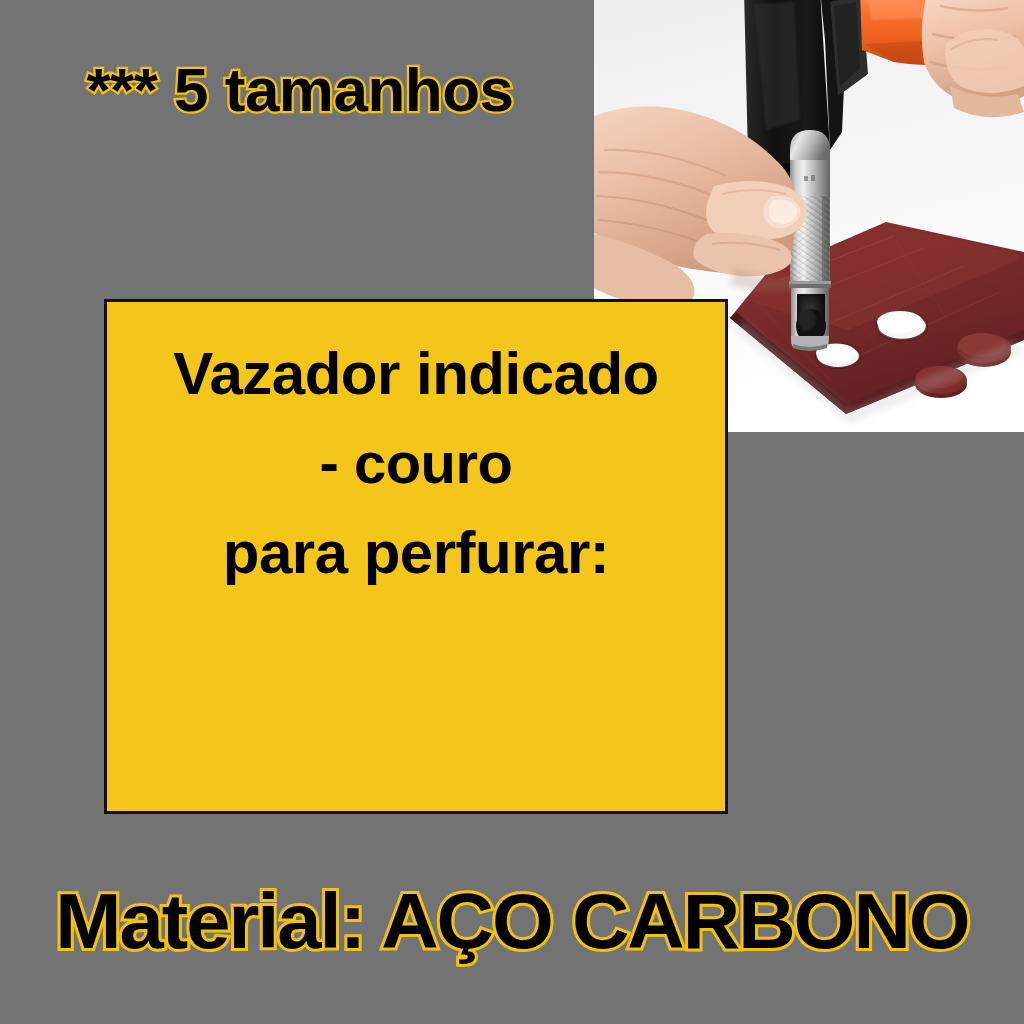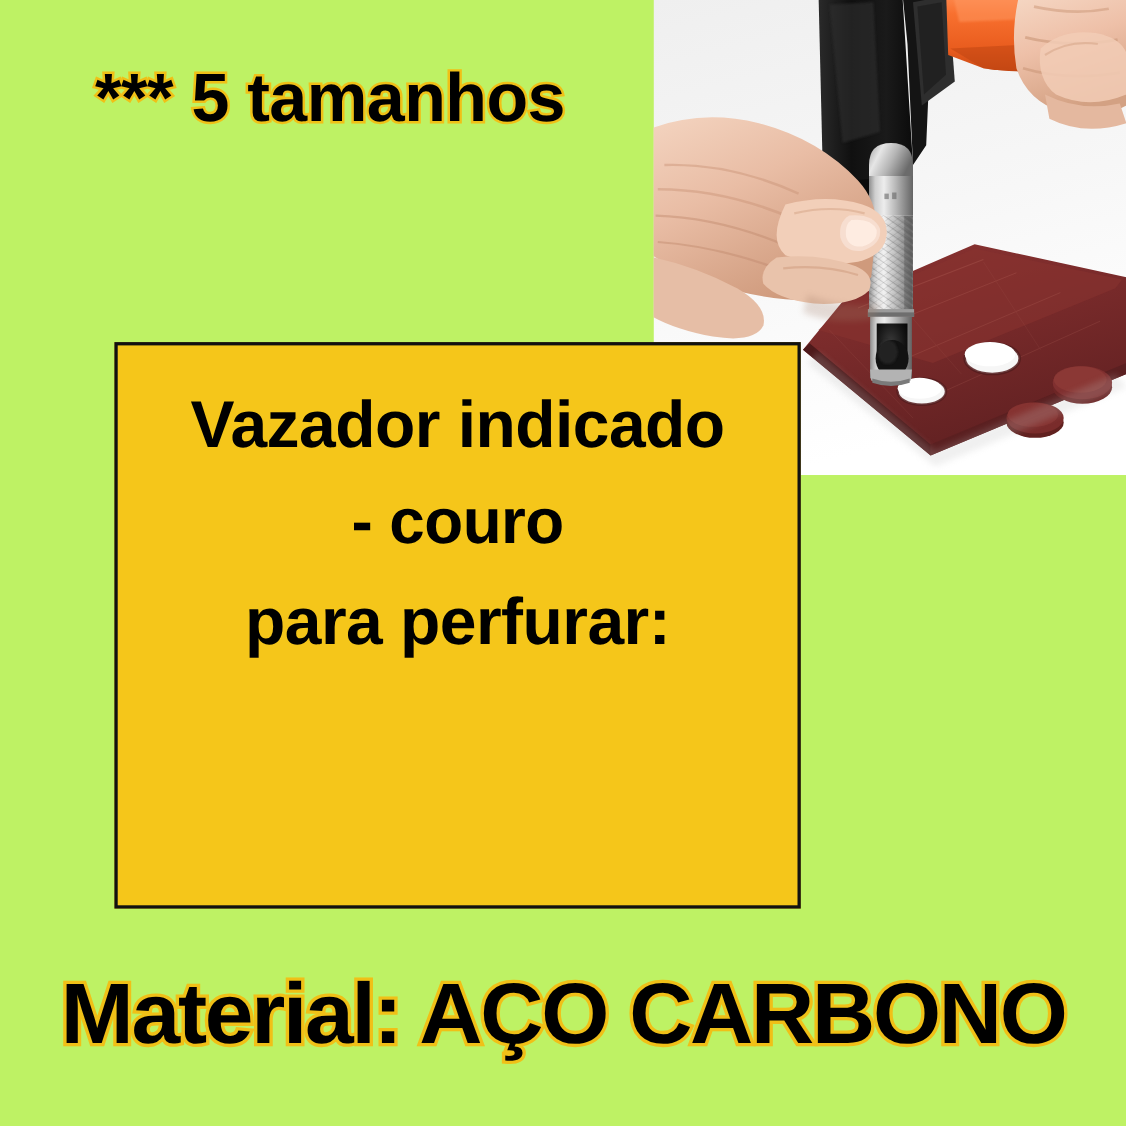--- a/index.html
+++ b/index.html
@@ -12,21 +12,21 @@
     background: #ffffff;
     font-family: "Liberation Sans", sans-serif;
     overflow: hidden;
     position: relative;
   }
 
   #stage {
     position: relative;
     width: 1024px;
     height: 1024px;
-    background: #bef264;
+    background: #737373;
     overflow: hidden;
   }
 
   
   .photo {
     position: absolute;
     left: 594px;
     top: 0px;
     width: 430px;
     height: 432px;
@@ -49,21 +49,21 @@
     -webkit-text-stroke: 4.5px #f0c017;
     paint-order: stroke fill;
   }
   .headline .l1 { display: block; }
   .headline .l2 { display: block; }
 
   
   .callout {
     position: absolute;
     left: 104px;
-    top: 311px;
+    top: 299px;
     width: 624px;
     height: 515px;
     box-sizing: border-box;
     background: #f5c61a;
     border: 3px solid #111111;
     display: flex;
     flex-direction: column;
     justify-content: flex-start;
     align-items: center;
     padding-top: 26px;

